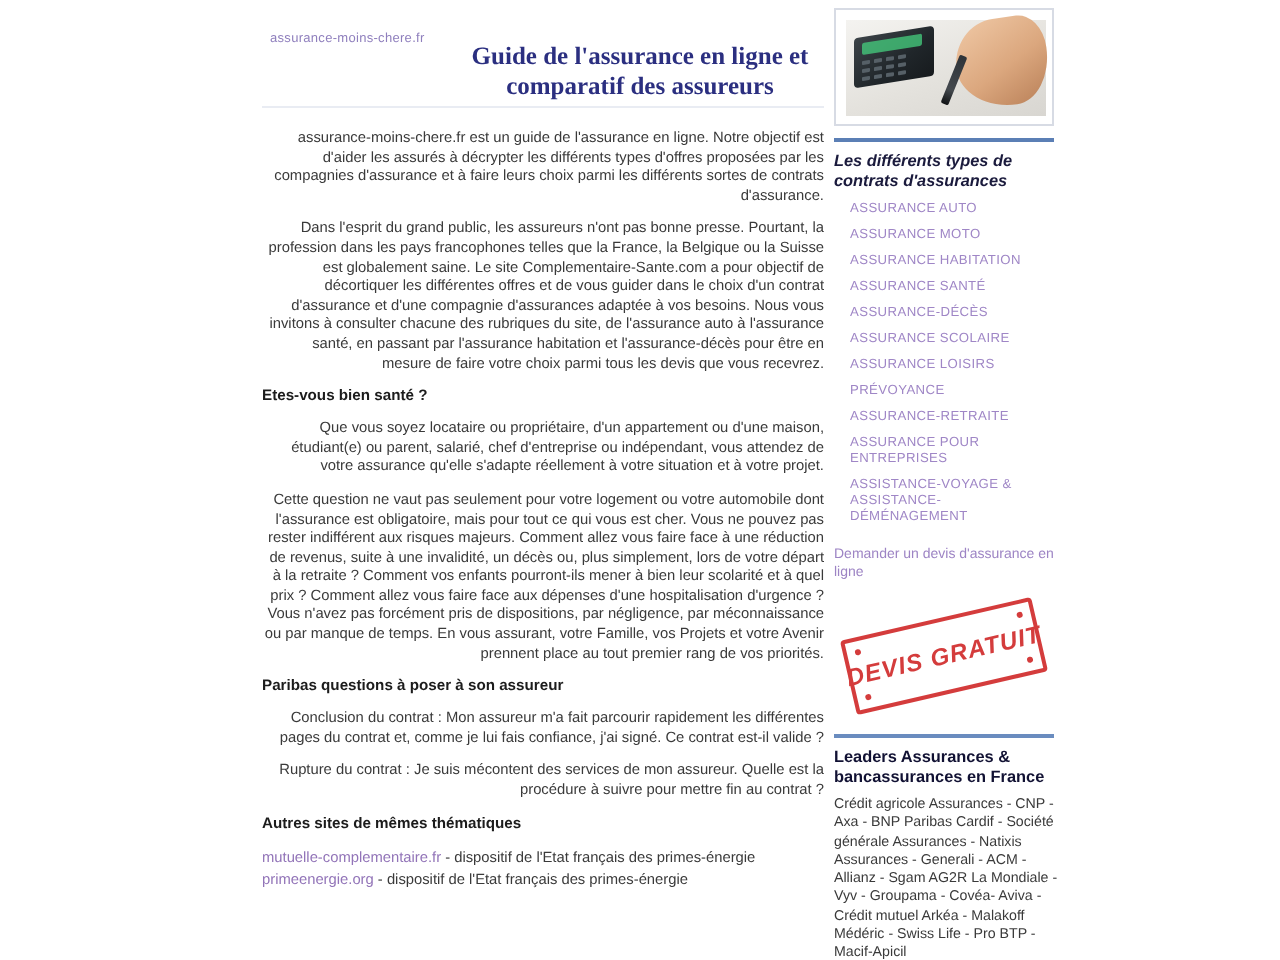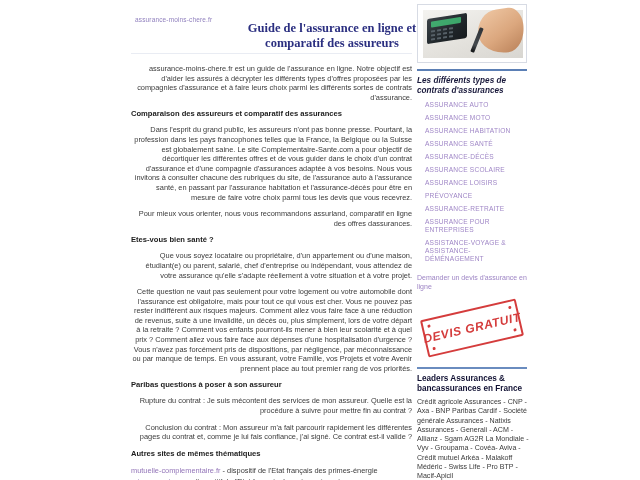--- a/index.html
+++ b/index.html
@@ -45,21 +45,21 @@
     left: 4px;
     top: 16px;
     font-size: 6.5px;
     letter-spacing: .15px;
     color: #8f7fbd;
     text-decoration: none;
     white-space: nowrap;
   }
   .site-title {
     position: absolute;
-    left: 106px;
+    left: 94px;
     top: 13px;
     width: 190px;
     font-family: "Liberation Serif", serif;
     font-weight: bold;
     font-size: 12.5px;
     line-height: 14.5px;
     color: #2b2f80;
     text-align: center;
   }
   .header-rule {
@@ -277,31 +277,29 @@
     <div class="masthead">
       <a class="site-url" href="#">assurance-moins-chere.fr</a>
       <h1 class="site-title">Guide de l'assurance en ligne et comparatif des assureurs</h1>
     </div>
     <div class="header-rule"></div>
 
     <div class="article">
 
       <p>assurance-moins-chere.fr est un guide de l'assurance en ligne. Notre objectif est d'aider les assurés à décrypter les différents types d'offres proposées par les compagnies d'assurance et à faire leurs choix parmi les différents sortes de contrats d'assurance.</p>
 
-      <h2>Comparaison des assureurs et comparatif des assurances</h2>
       <p>Dans l'esprit du grand public, les assureurs n'ont pas bonne presse. Pourtant, la profession dans les pays francophones telles que la France, la Belgique ou la Suisse est globalement saine. Le site Complementaire-Sante.com a pour objectif de décortiquer les différentes offres et de vous guider dans le choix d'un contrat d'assurance et d'une compagnie d'assurances adaptée à vos besoins. Nous vous invitons à consulter chacune des rubriques du site, de l'assurance auto à l'assurance santé, en passant par l'assurance habitation et l'assurance-décès pour être en mesure de faire votre choix parmi tous les devis que vous recevrez.</p>
-      <p>Pour mieux vous orienter, nous vous recommandons assurland, comparatif en ligne des offres dassurances.</p>
 
       <h2>Etes-vous bien santé ?</h2>
       <p>Que vous soyez locataire ou propriétaire, d'un appartement ou d'une maison, étudiant(e) ou parent, salarié, chef d'entreprise ou indépendant, vous attendez de votre assurance qu'elle s'adapte réellement à votre situation et à votre projet.</p>
       <p>Cette question ne vaut pas seulement pour votre logement ou votre automobile dont l'assurance est obligatoire, mais pour tout ce qui vous est cher. Vous ne pouvez pas rester indifférent aux risques majeurs. Comment allez vous faire face à une réduction de revenus, suite à une invalidité, un décès ou, plus simplement, lors de votre départ à la retraite ? Comment vos enfants pourront-ils mener à bien leur scolarité et à quel prix ? Comment allez vous faire face aux dépenses d'une hospitalisation d'urgence ? Vous n'avez pas forcément pris de dispositions, par négligence, par méconnaissance ou par manque de temps. En vous assurant, votre Famille, vos Projets et votre Avenir prennent place au tout premier rang de vos priorités.</p>
 
       <h2>Paribas questions à poser à son assureur</h2>
+      <p>Conclusion du contrat : Mon assureur m'a fait parcourir rapidement les différentes pages du contrat et, comme je lui fais confiance, j'ai signé. Ce contrat est-il valide ?</p>
       <p>Rupture du contrat : Je suis mécontent des services de mon assureur. Quelle est la procédure à suivre pour mettre fin au contrat ?</p>
-      <p>Conclusion du contrat : Mon assureur m'a fait parcourir rapidement les différentes pages du contrat et, comme je lui fais confiance, j'ai signé. Ce contrat est-il valide ?</p>
 
       <h2>Autres sites de mêmes thématiques</h2>
       <ul class="links" id="other-sites-list">
           <li><a href="#">mutuelle-complementaire.fr</a><span class="dash"> - dispositif de l'Etat français des primes-énergie</span></li>
           <li><a href="#">primeenergie.org</a><span class="dash"> - dispositif de l'Etat français des primes-énergie</span></li>
         </ul>
 
     </div>
   </div>
 

